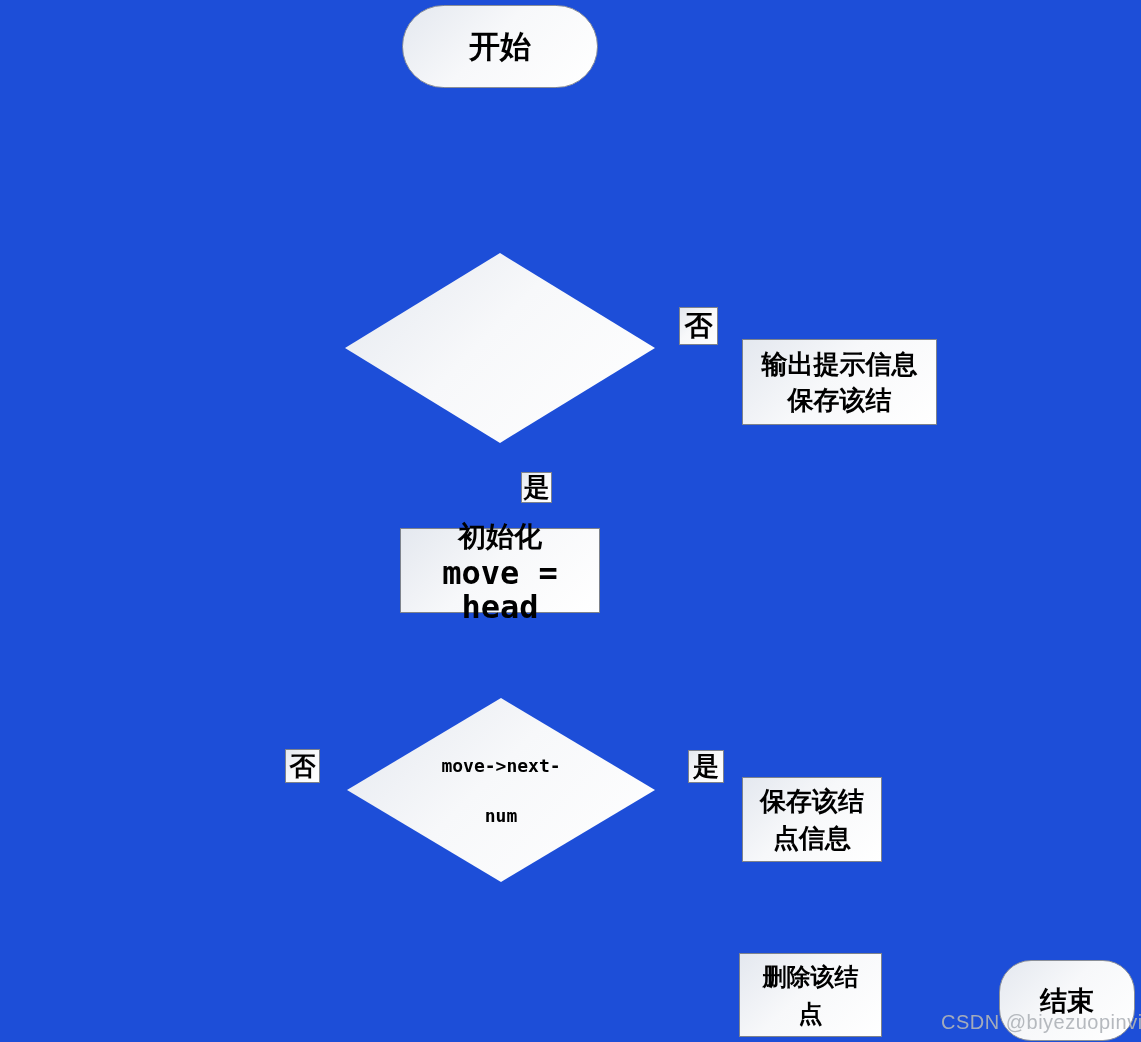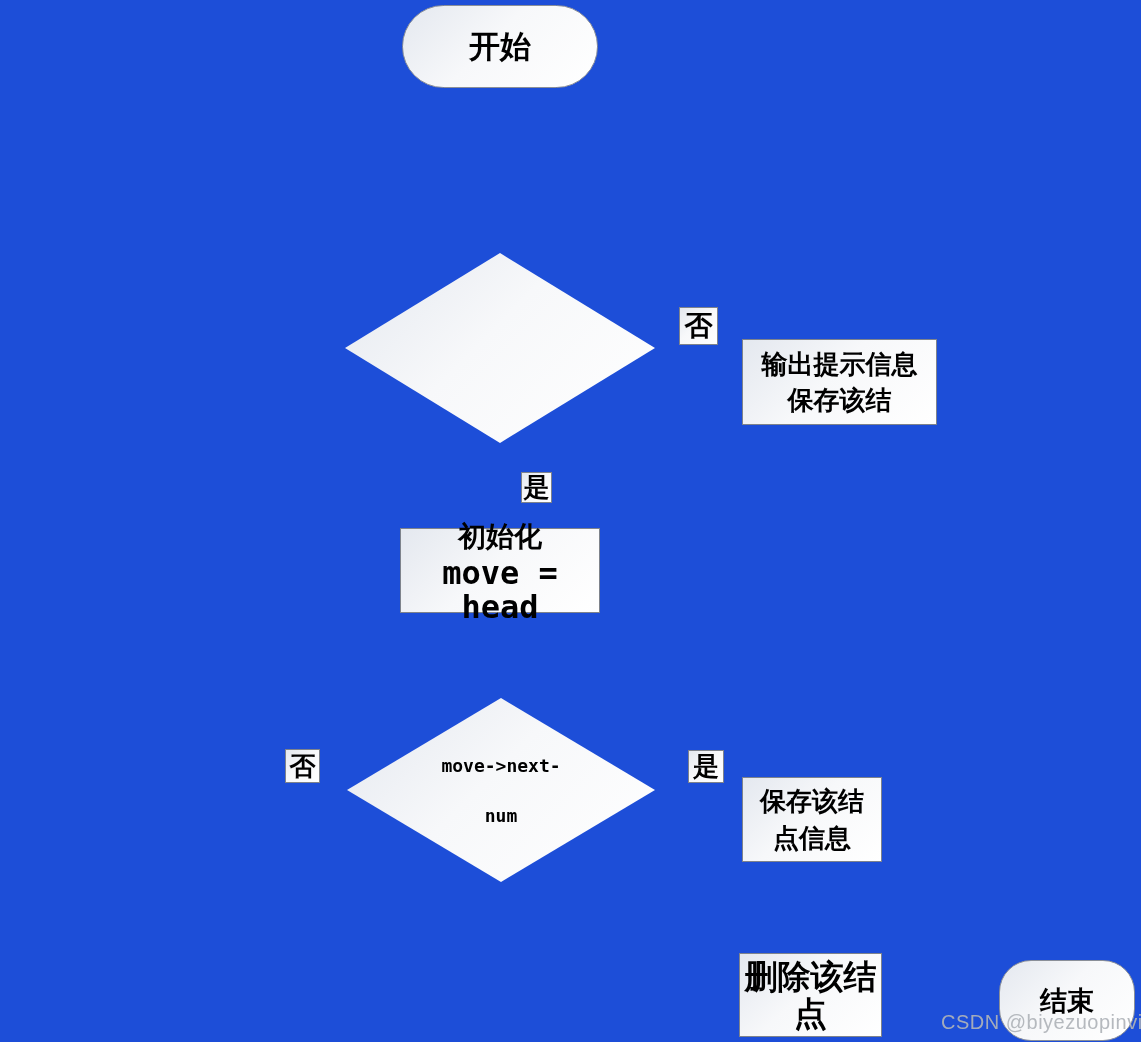--- a/index.html
+++ b/index.html
@@ -42,21 +42,21 @@
   #yes-label-1 { left: 521px; top: 472px; width: 31px; height: 31px; font-size: 26px; }
   #init-box { left: 400px; top: 528px; width: 200px; height: 85px; }
   #init-box .cn { font-size: 28px; line-height: 38px; }
   #init-box .code { font-family: "DejaVu Sans Mono", "Liberation Mono", monospace; font-size: 32px; line-height: 34px; }
   #decision-match { left: 347px; top: 698px; width: 308px; height: 184px;
     font-family: "DejaVu Sans Mono", "Liberation Mono", monospace; font-size: 18px; line-height: 37px; gap: 13px; }
   #advance-box { left: 4px; top: 750px; width: 254px; height: 83px; font-size: 29px; }
   #no-label-2 { left: 285px; top: 749px; width: 35px; height: 34px; font-size: 26px; }
   #yes-label-2 { left: 688px; top: 750px; width: 36px; height: 33px; font-size: 26px; }
   #save-box { left: 742px; top: 777px; width: 140px; height: 85px; font-size: 26px; line-height: 37px; }
-  #delete-box { left: 739px; top: 953px; width: 143px; height: 84px; font-size: 33px; line-height: 37px; }
+  #delete-box { left: 739px; top: 953px; width: 143px; height: 84px; font-size: 24px; line-height: 37px; }
   #end { left: 999px; top: 960px; width: 136px; height: 81px; font-size: 27px; }
   #end .fill { border-radius: 32px; }
 
   .watermark {
     position: absolute;
     left: 941px;
     top: 1011px;
     z-index: 5;
     font-size: 20px;
     font-weight: normal;

